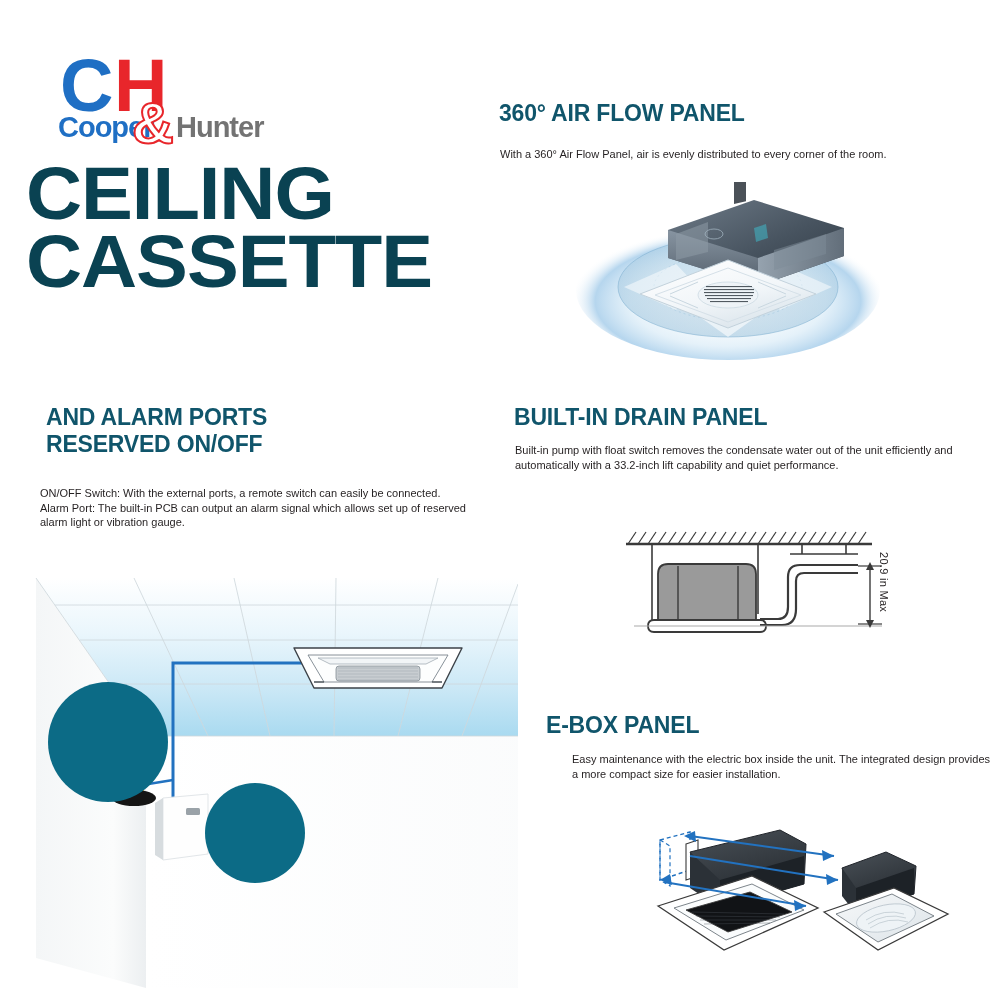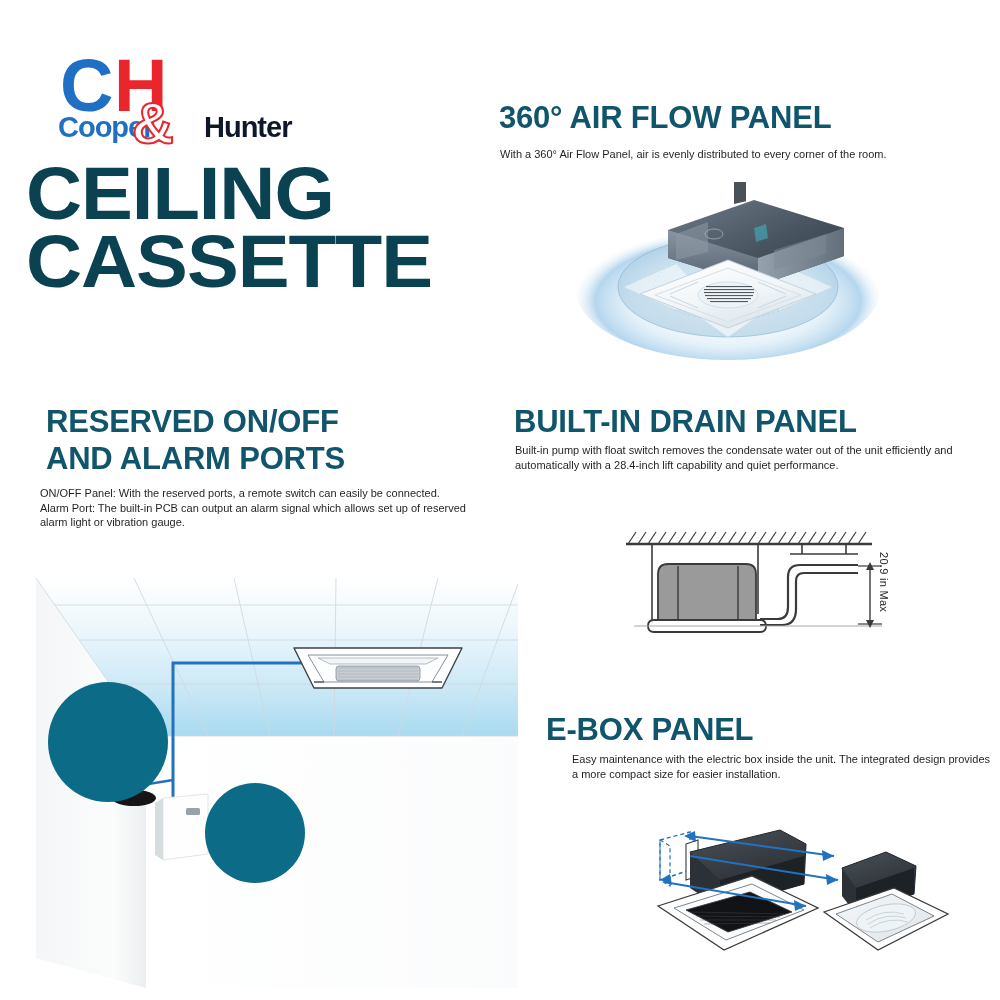--- a/index.html
+++ b/index.html
@@ -31,42 +31,42 @@
     position:absolute; left:0; top:0; font-size:29px; line-height:34px;
     font-weight:bold; color:#1f6fc4; letter-spacing:-1px;
   }
   .logo-amp {
     position:absolute; left:74px; top:-16px; font-size:58px; line-height:58px;
     font-weight:bold; color:#fff; -webkit-text-stroke:2px #e8262b;
     text-shadow:none;
   }
   .logo-hunter {
     position:absolute; left:118px; top:0; font-size:29px; line-height:34px;
-    font-weight:bold; color:#0f172a; letter-spacing:-1px;margin-left:28px;
+    font-weight:bold; color:#737373; letter-spacing:-1px;
   }
 
   
   .main-title {
     position:absolute; left:26px; top:160px; width:460px;
     color:#0a4252;
     font-weight:bold;
     font-size:74px;
     line-height:0.92;
     letter-spacing:-1px;
     transform:scaleX(1.05);
     transform-origin:left top;
   }
   .main-title span { display:block; }
 
   
   .sec-head {
     position:absolute;
     color:#10556b;
     font-weight:bold;
-    font-size:31px;
+    font-size:23px;
     line-height:1.18;
     letter-spacing:-0.2px;
   }
   .sec-body {
     position:absolute;
     color:#231f20;
     font-size:11px;
     line-height:1.32;
   }
 
@@ -188,25 +188,25 @@
         <rect x="147" y="113" width="48" height="1.1"></rect>
         <rect x="149" y="116" width="44" height="1.1"></rect>
         <rect x="152" y="119" width="38" height="1.1"></rect>
       </g>
       <path d="M112 112 L140 100 M112 114 L140 126" stroke="#c9d7e0" stroke-width="1" fill="none"></path>
       <path d="M228 112 L200 100 M228 114 L200 126" stroke="#c9d7e0" stroke-width="1" fill="none"></path>
     </svg>
   </div>
 
   <div class="sec-head" id="head-ports">
+    <div>AND ALARM PORTS</div>
     <div>RESERVED ON/OFF</div>
-    <div>AND ALARM PORTS</div>
   </div>
   <div class="sec-body" id="body-ports">
-    <div>ON/OFF Panel: With the reserved ports, a remote switch can easily be connected.</div>
+    <div>ON/OFF Switch: With the external ports, a remote switch can easily be connected.</div>
     <div>Alarm Port: The built-in PCB can output an alarm signal which allows set up of reserved alarm light or vibration gauge.</div>
   </div>
 
   <div class="room-art">
     <svg width="500" height="430" viewBox="0 0 500 430">
       <defs>
         <linearGradient id="ceilG" x1="0" y1="0" x2="0" y2="1">
           <stop offset="0%" stop-color="#ffffff"></stop>
           <stop offset="35%" stop-color="#eaf6fc"></stop>
           <stop offset="70%" stop-color="#cbe8f6"></stop>
@@ -283,21 +283,21 @@
 
       <circle cx="80" cy="718" r="1" fill="none"></circle>
       <circle cx="97" cy="160" r="0" fill="none"></circle>
     </svg>
   </div>
 
   <div style="position:absolute;left:48px;top:682px;width:120px;height:120px;border-radius:50%;background:#0c6b86;"></div>
   <div style="position:absolute;left:205px;top:783px;width:100px;height:100px;border-radius:50%;background:#0c6b86;"></div>
 
   <div class="sec-head" id="head-pump">BUILT-IN DRAIN PANEL</div>
-  <div class="sec-body" id="body-pump">Built-in pump with float switch removes the condensate water out of the unit efficiently and automatically with a 28.4-inch lift capability and quiet performance.</div>
+  <div class="sec-body" id="body-pump">Built-in pump with float switch removes the condensate water out of the unit efficiently and automatically with a 33.2-inch lift capability and quiet performance.</div>
 
   <div class="pump-art">
     <svg width="295" height="135" viewBox="0 0 295 135">
 
       <line x1="6" y1="26" x2="252" y2="26" stroke="#3a3a3a" stroke-width="2.6"></line>
       <g stroke="#3a3a3a" stroke-width="1.2">
         <line x1="8" y1="26" x2="16" y2="14"></line>
           <line x1="18" y1="26" x2="26" y2="14"></line>
         <line x1="28" y1="26" x2="36" y2="14"></line>
           <line x1="38" y1="26" x2="46" y2="14"></line>

